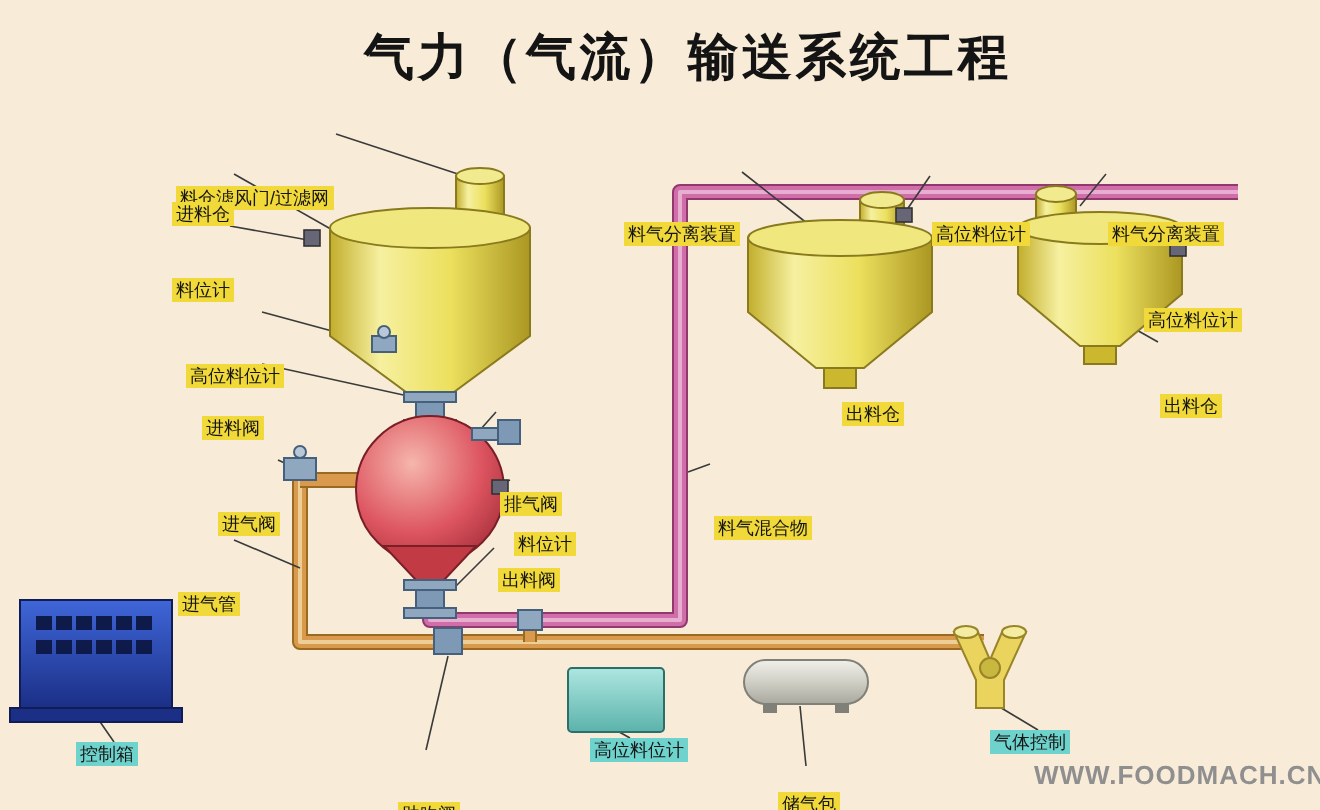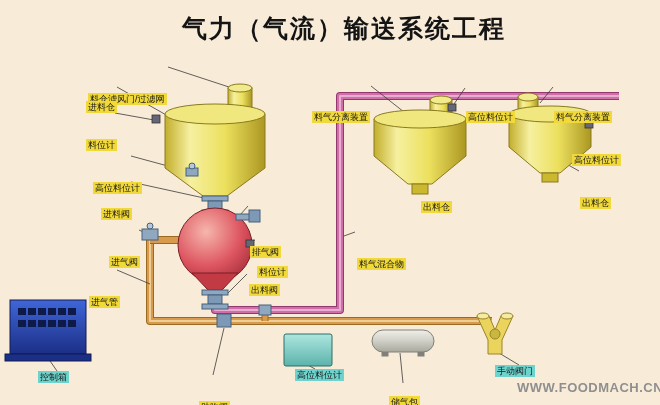--- a/index.html
+++ b/index.html
@@ -226,16 +226,16 @@
   <div class="lbl yellow" style="left:466px; top:79px">高位料位计</div>
   <div class="lbl yellow" style="left:554px; top:79px">料气分离装置</div>
   <div class="lbl yellow" style="left:572px; top:122px">高位料位计</div>
   <div class="lbl yellow" style="left:421px; top:169px">出料仓</div>
   <div class="lbl yellow" style="left:580px; top:165px">出料仓</div>
   <div class="lbl yellow" style="left:357px; top:226px">料气混合物</div>
   <div class="lbl cyan" style="left:38px;  top:371px">控制箱</div>
   <div class="lbl yellow" style="left:199px; top:369px">助吹阀</div>
   <div class="lbl cyan" style="left:295px; top:369px">高位料位计</div>
   <div class="lbl yellow" style="left:389px; top:364px">储气包</div>
-  <div class="lbl cyan" style="left:495px; top:365px">手动阀门</div>
+  <div class="lbl cyan" style="left:495px; top:365px">气体控制</div>
 
   <div class="watermark">WWW.FOODMACH.CN</div>
 </div>
 
 </body></html>

